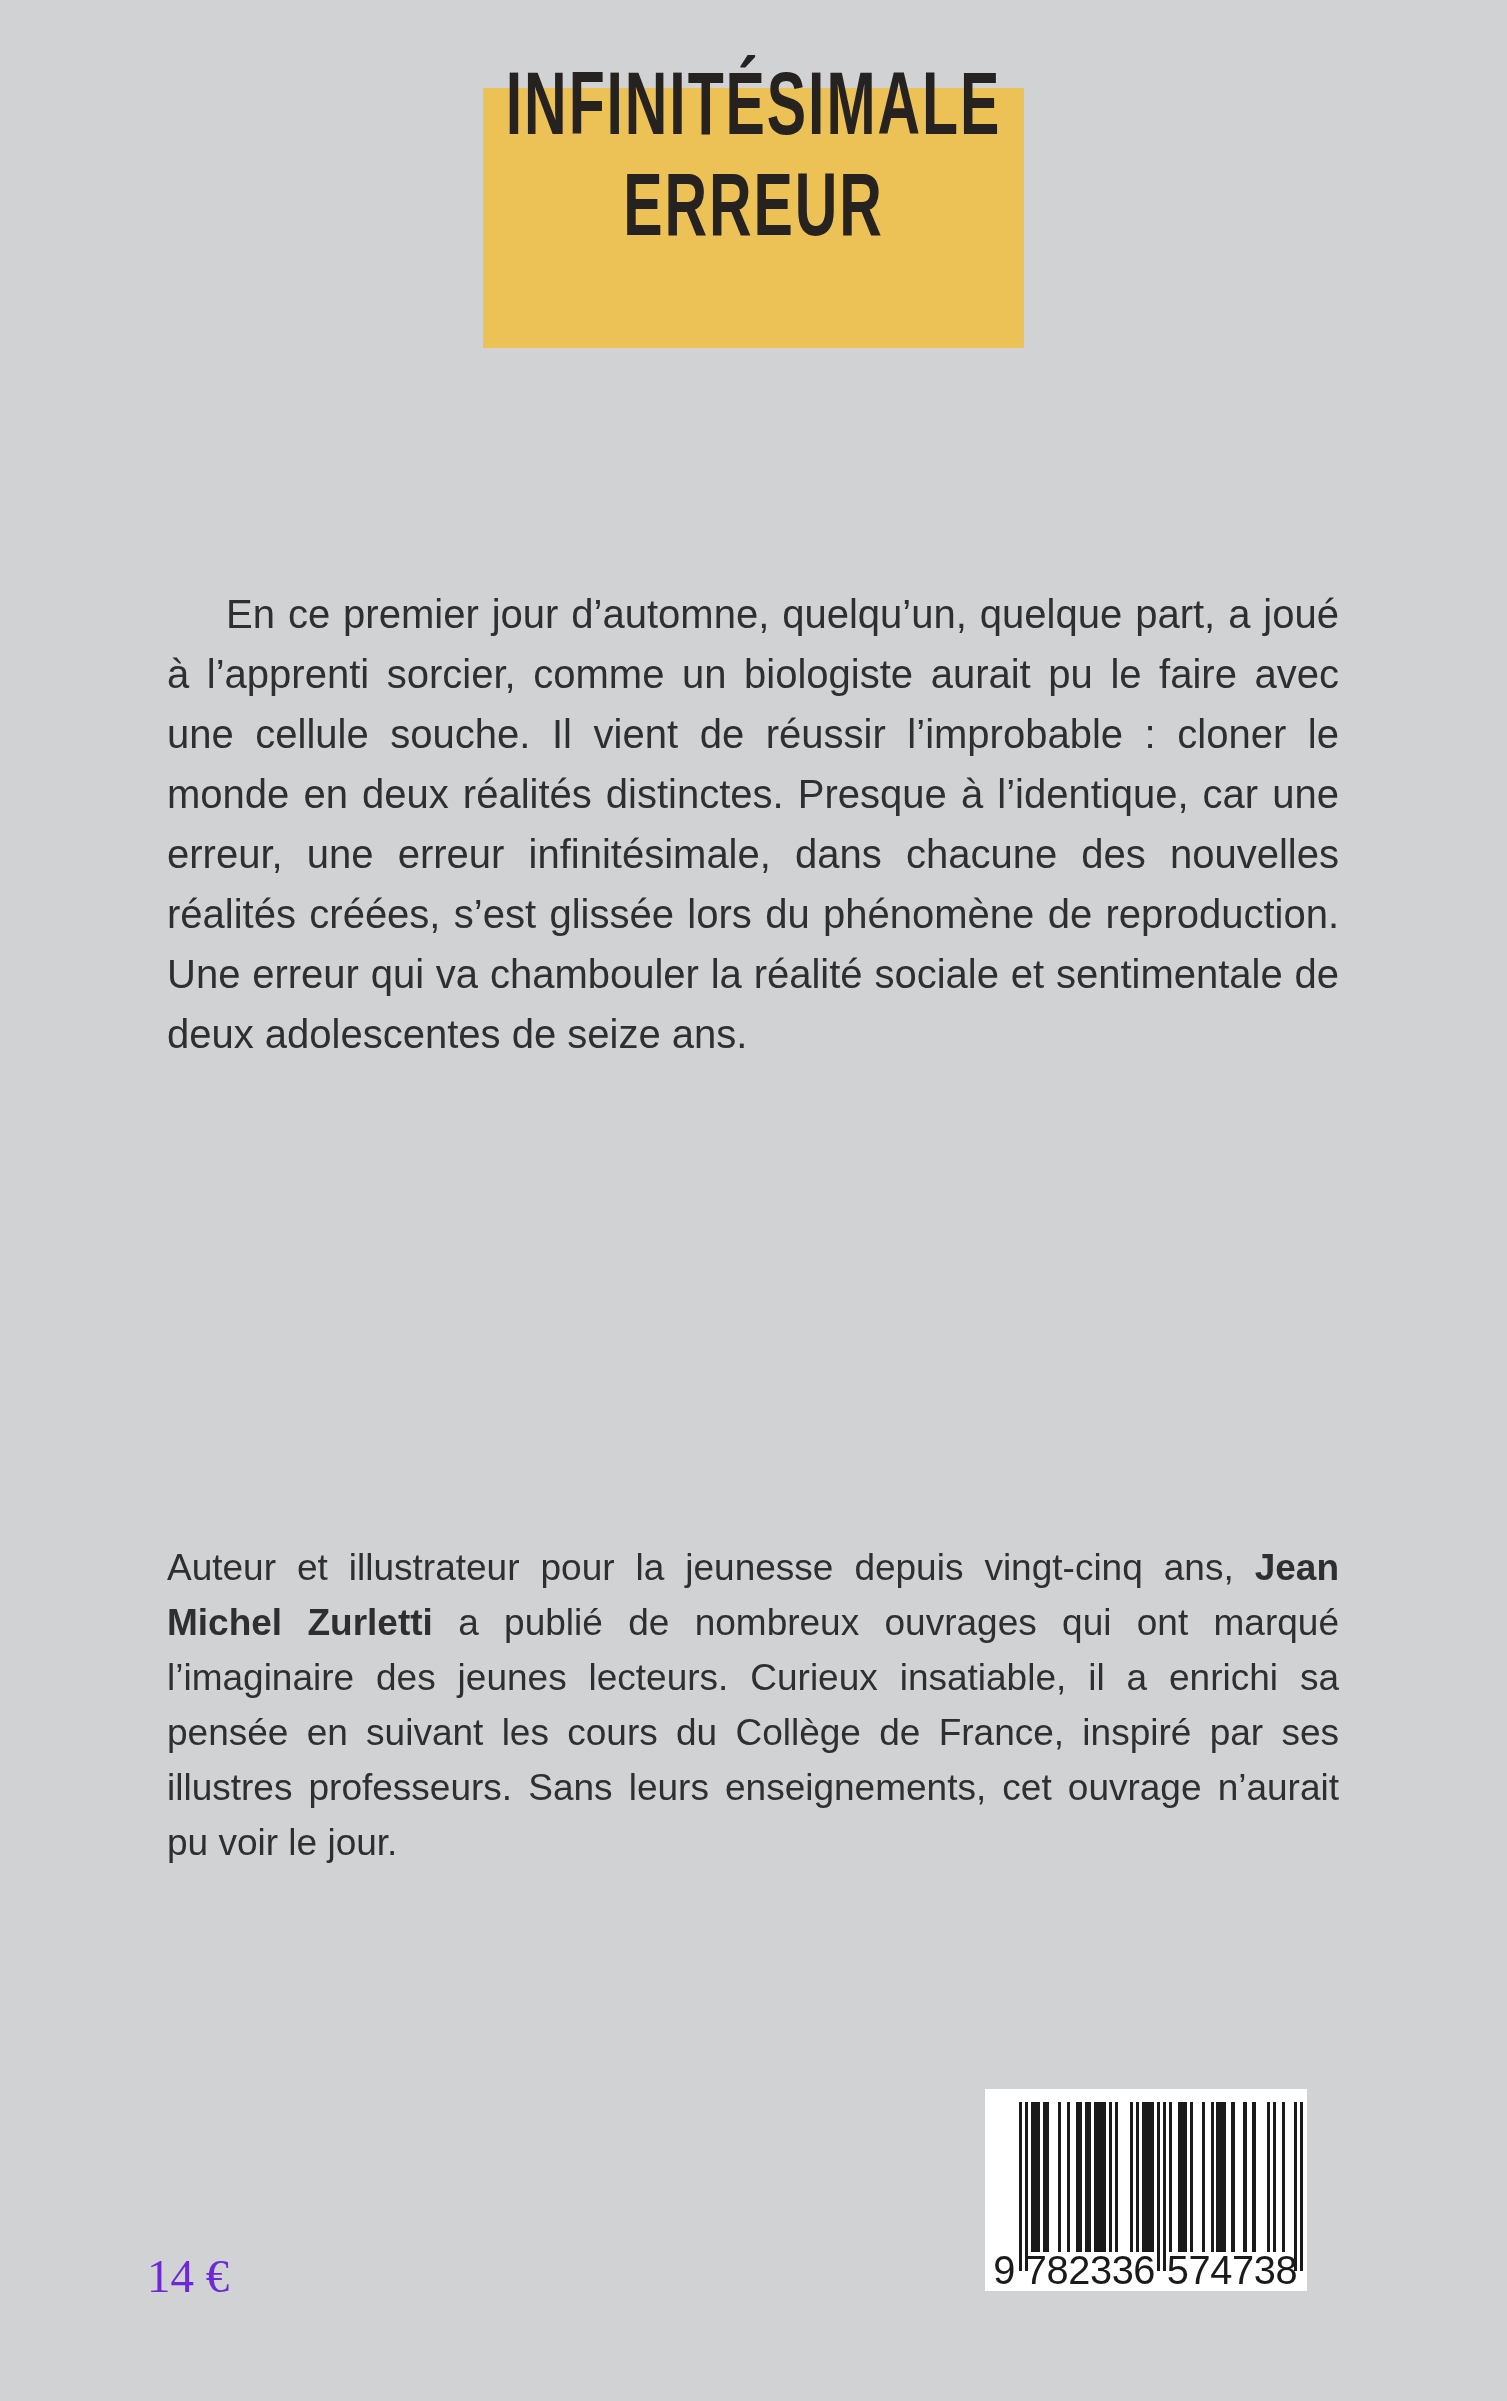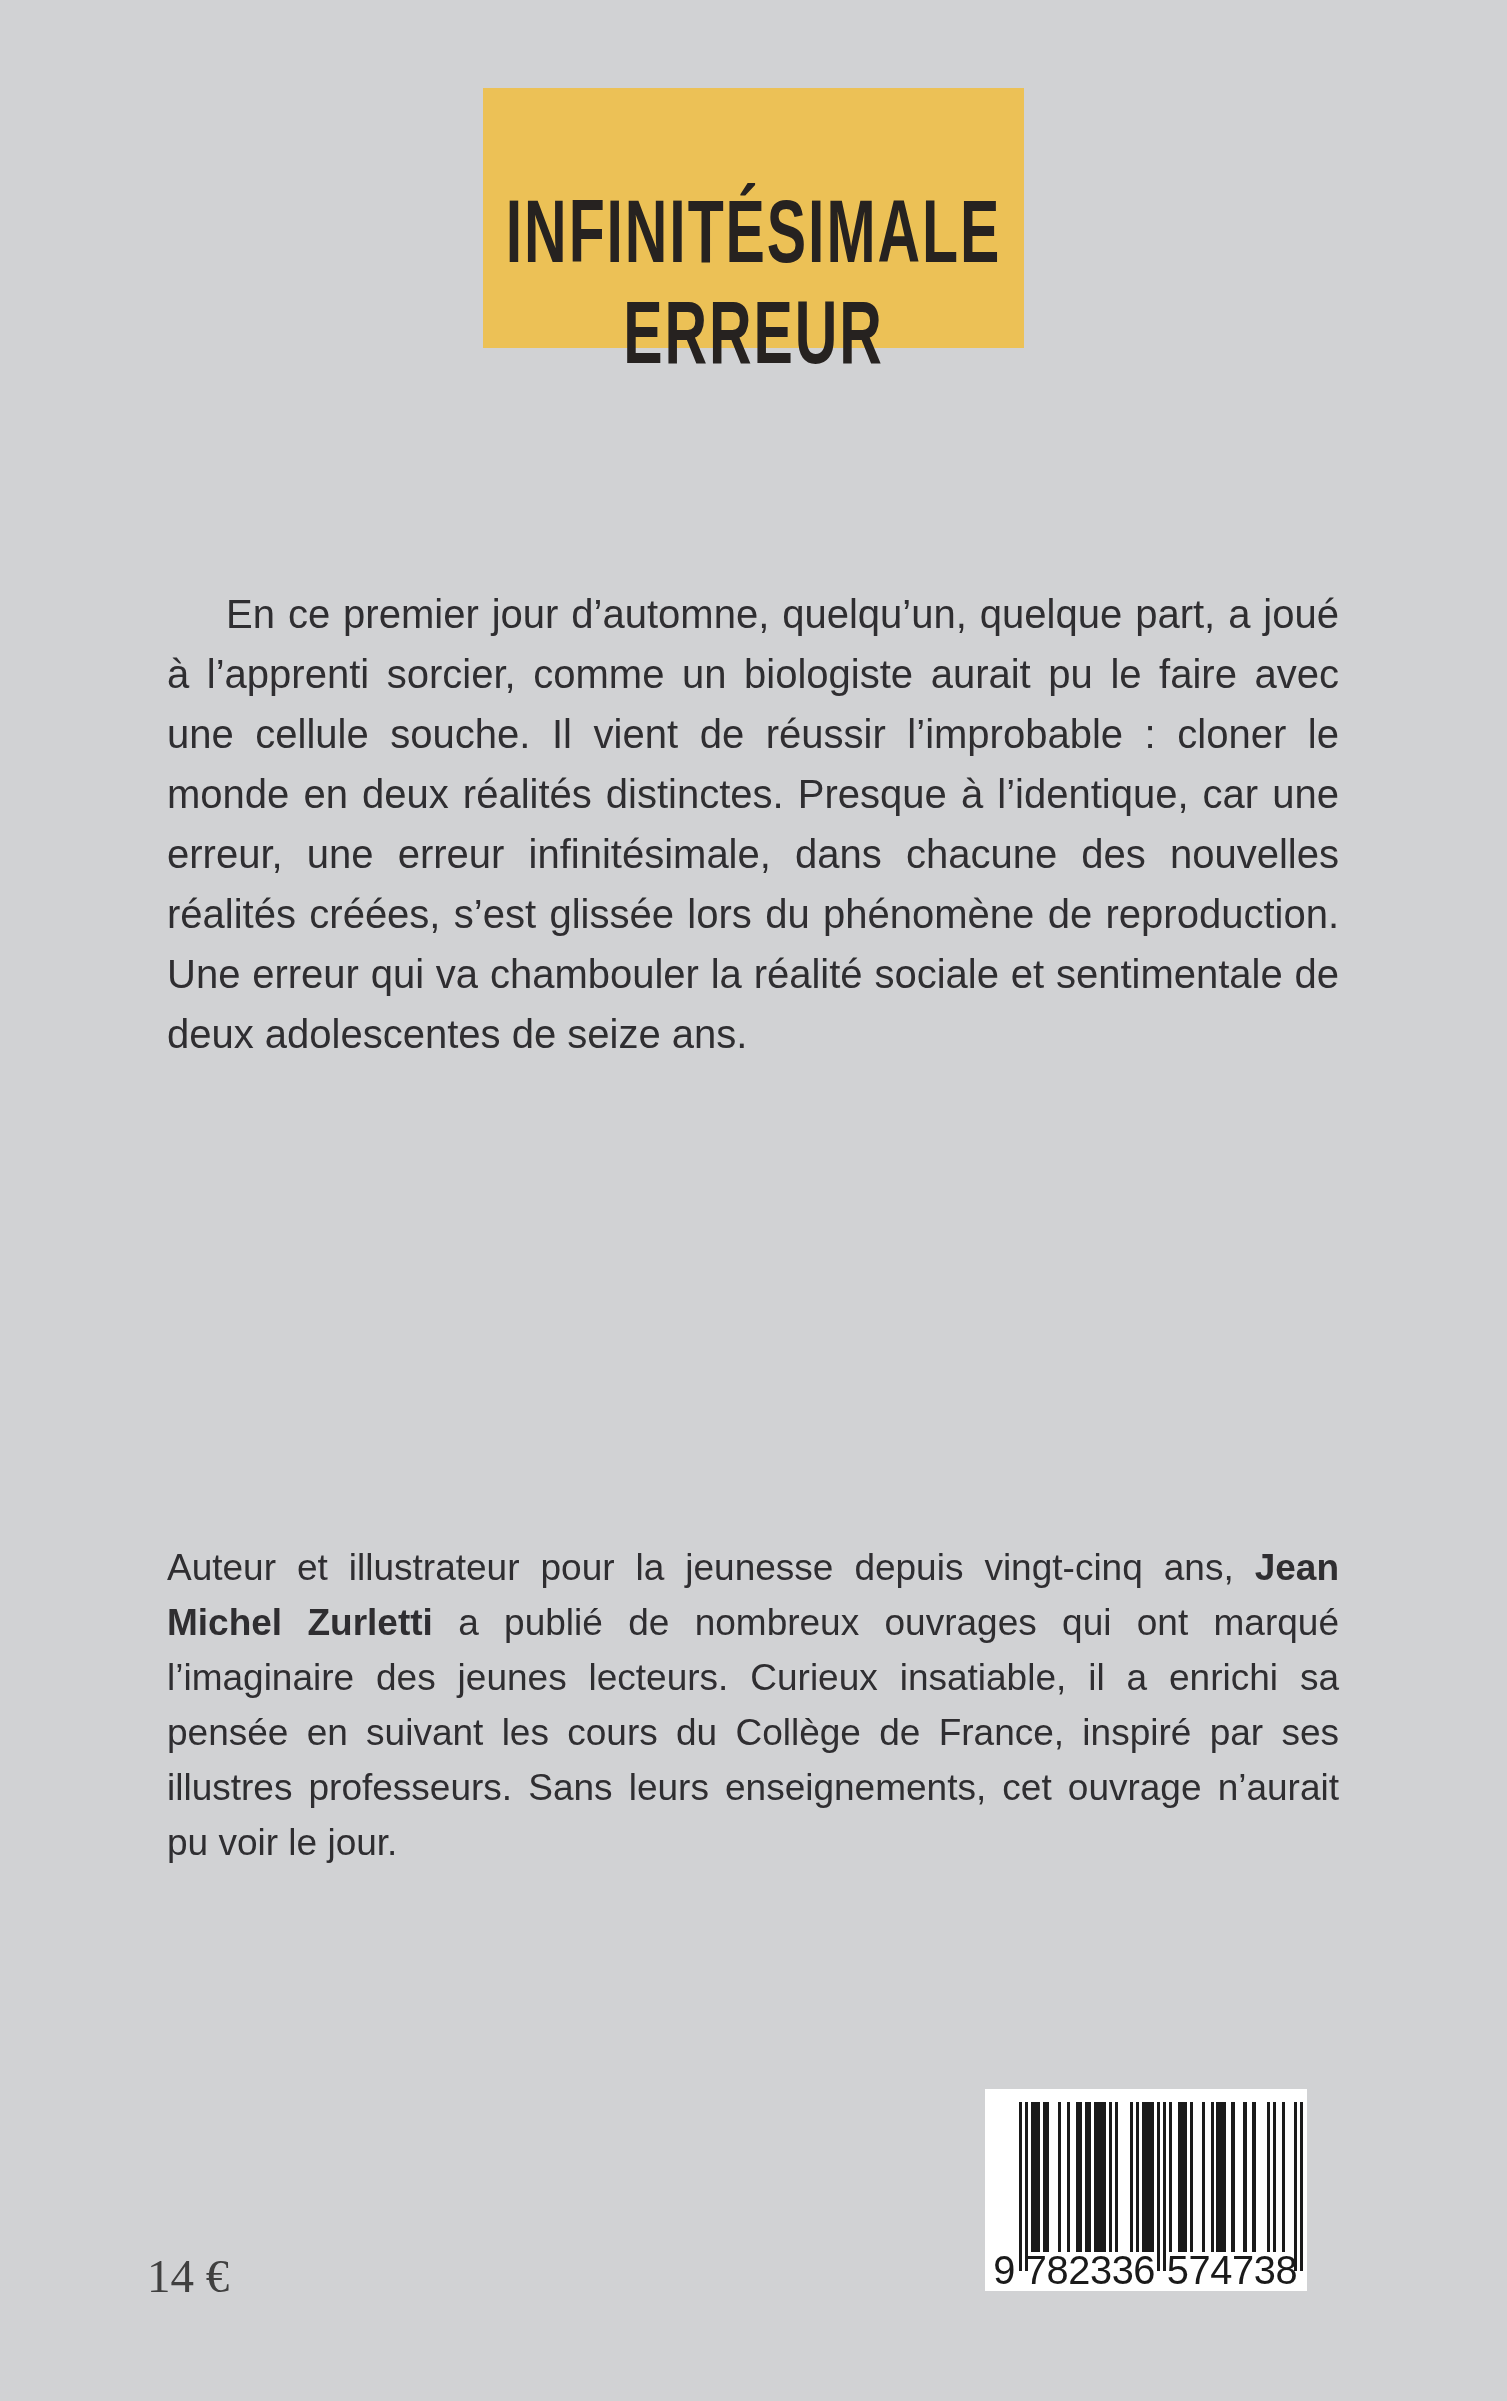--- a/index.html
+++ b/index.html
@@ -20,21 +20,21 @@
 
   
   .title-banner {
     position: absolute;
     left: 483px;
     top: 88px;
     width: 541px;
     height: 260px;
     background: var(--accent, #ecc156);
     display: flex;
-    align-items: flex-end;
+    align-items: flex-start;
     justify-content: center;
   }
   .title-inner {
     transform: scaleY(1.52);
     transform-origin: center;
     text-align: center;
     font-family: "Liberation Sans", sans-serif;
     font-weight: bold;
     font-size: 59px;
     letter-spacing: 1.9px;
@@ -82,21 +82,21 @@
     font-size: 38px;
     color: #1f1e1e;
     white-space: nowrap;
   }
   .price {
     position: absolute;
     left: 147px;
     top: 2249px;
     font-family: "Liberation Serif", serif;
     font-size: 47px;
-    color: #404040;
+    color: #6d28d9;
     white-space: nowrap;
   }
 
   
   .barcode-box {
     position: absolute;
     left: 985px;
     top: 2089px;
     width: 322px;
     height: 202px;

